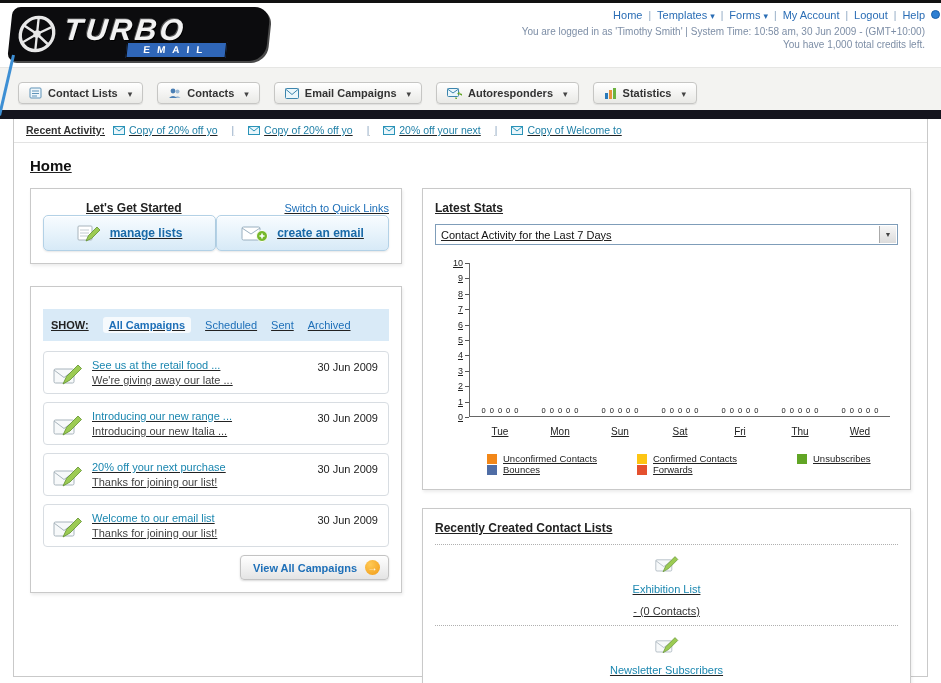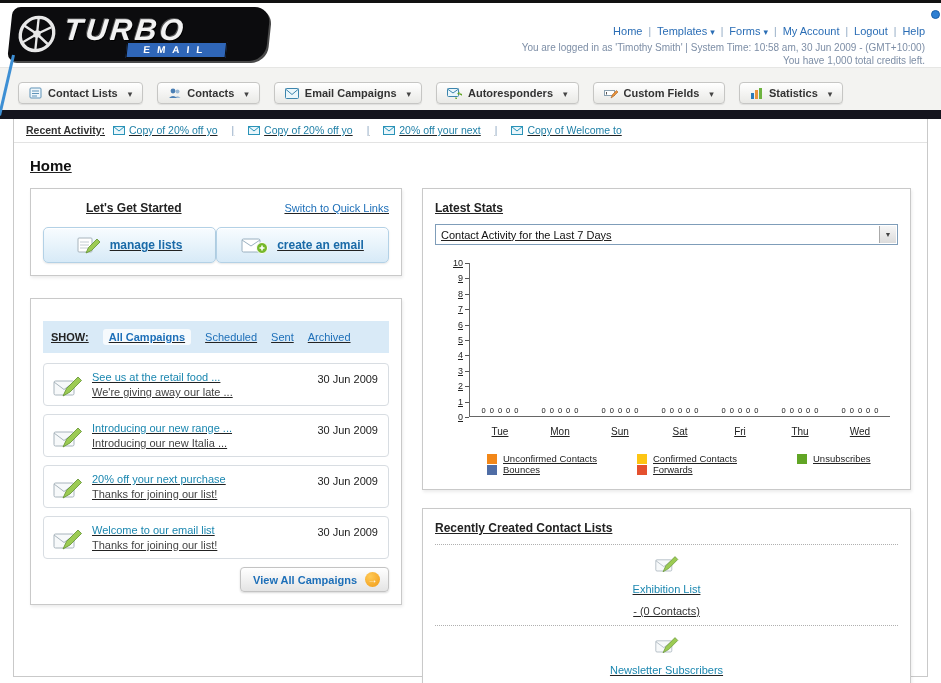--- a/index.html
+++ b/index.html
@@ -18,21 +18,21 @@
           border-radius:8px 16px 16px 8px; box-shadow:2px 2px 0 #4a4a4a; }
   .logo-turbine { position:absolute; left:7px; top:7px; }
   .logo-primary { position:absolute; left:54px; top:6px; font-size:30px; font-weight:bold;
           font-style:italic; letter-spacing:3px; color:#f2f2f2;
           text-shadow:1px 1px 0 #000, -1px -1px 0 #555; }
   .logo-secondary { position:absolute; left:118px; bottom:3px; background:#2f66b8;
           color:#fff; font-size:10px; font-weight:bold; letter-spacing:7px;
           padding:1px 16px 2px; border:1px solid #0c0c0e; }
   .swoosh { position:absolute; left:12px; top:52px; width:3px; height:62px;
           background:#3d8fd4; transform:rotate(13deg); transform-origin:top; }
-  .header-right { position:absolute; right:16px; top:22px; text-align:right; }
+  .header-right { position:absolute; right:16px; top:6px; text-align:right; }
   .top-links { font-size:11px; }
   .tlink { color:#2a6db5; text-decoration:none; cursor:pointer; }
   .sep::after { content:"|"; color:#8aa4c0; margin:0 6px; font-size:10px; }
   .caret::after { content:"▾"; font-size:9px; color:#2a6db5; margin-left:3px; }
   .nav-caret::after { content:"▾"; font-size:9px; color:#444; margin-left:4px; }
   .status-line { margin-top:5px; font-size:10px; color:#7d8ea6; }
   .credits-line { margin-top:2px; font-size:10px; color:#7d8ea6; }
   .help-dot { position:absolute; right:1px; top:7px; width:9px; height:9px;
           border-radius:50%; background:#2d7fd3; border:1px solid #1a5fa8; }
 
@@ -61,21 +61,21 @@
   .left-col { width:372px; flex:none; display:flex; flex-direction:column; gap:22px; }
   .right-col { flex:1; display:flex; flex-direction:column; gap:18px; }
 
   .panel { border:1px solid #c9c9c9; background:#fff; padding:12px;
           box-shadow:1px 2px 3px rgba(0,0,0,.08); }
   .panel-title { font-size:12px; font-weight:bold; color:#222; }
 
   
   .gs-head { display:flex; justify-content:space-between; align-items:center;padding-left:43px; }
   .link { color:#1d6fb8; font-size:11px; text-decoration:none; cursor:pointer; }
-  .gs-buttons { display:flex; margin-top:12px; }
+  .gs-buttons { display:flex; }
   .gs-btn { flex:1; display:flex; align-items:center; justify-content:center; gap:9px;
           padding:8px 10px; border:1px solid #b3d1e6; border-radius:5px;
           background:linear-gradient(#f8fcff,#d7eaf7); color:#1a6aa8;
           font-weight:bold; font-size:12px; cursor:pointer;
           box-shadow:inset 0 1px 0 #fff, 0 1px 2px rgba(0,0,0,.1); }
 
   
   .show-bar { margin-top:10px; background:#d9eaf7; padding:8px 8px; display:flex;
           gap:14px; align-items:center; font-size:11px; }
   .show-label { font-weight:bold; color:#222; }
@@ -202,29 +202,20 @@
     <span class="nav-caret"></span>
   </div>
   <div class="nav-tab">
     <svg width="15" height="12" viewBox="0 0 15 12">
         <rect x="0.5" y="1.5" width="11" height="8" rx="1" fill="#eaf6fb" stroke="#3c85ad"></rect>
         <path d="M0.5,2 L6,6 L11.5,2" fill="none" stroke="#3c85ad"></path>
         <path d="M9,10.5 a3.5,3.5 0 1 0 3.5,-3.5" fill="none" stroke="#61a525" stroke-width="1.5"></path>
         <path d="M12.5,4.5 L12.5,7.5 L10,7 Z" fill="#61a525"></path>
       </svg>
     <span>Autoresponders</span>
-    <span class="nav-caret"></span>
-  </div>
-  <div class="nav-tab">
-    <svg width="14" height="12" viewBox="0 0 14 12">
-        <rect x="0.5" y="3.5" width="10" height="5" fill="#fff" stroke="#8aa0b0"></rect>
-        <line x1="2.5" y1="5" x2="2.5" y2="7.5" stroke="#555"></line>
-        <path d="M7,11 L8.5,7.5 L12.5,3.5 L14,5 L10,9 Z" fill="#e8913a" stroke="#a8662a" stroke-width="0.6"></path>
-      </svg>
-    <span>Custom Fields</span>
     <span class="nav-caret"></span>
   </div>
   <div class="nav-tab">
     <svg width="13" height="12" viewBox="0 0 13 12">
         <rect x="1" y="6" width="3" height="6" fill="#2a7ab9"></rect>
         <rect x="5" y="3" width="3" height="9" fill="#e8913a"></rect>
         <rect x="9" y="1" width="3" height="11" fill="#6db33f"></rect>
       </svg>
     <span>Statistics</span>
     <span class="nav-caret"></span>

